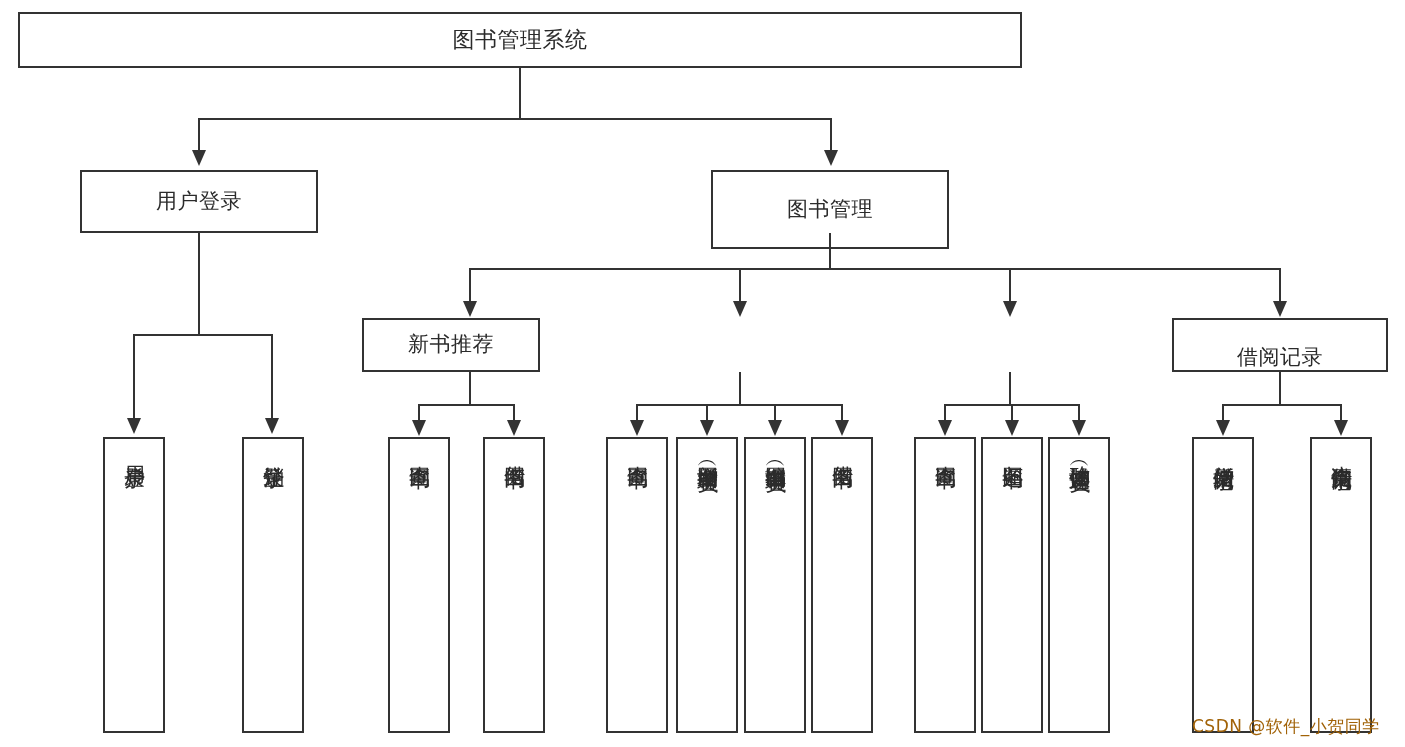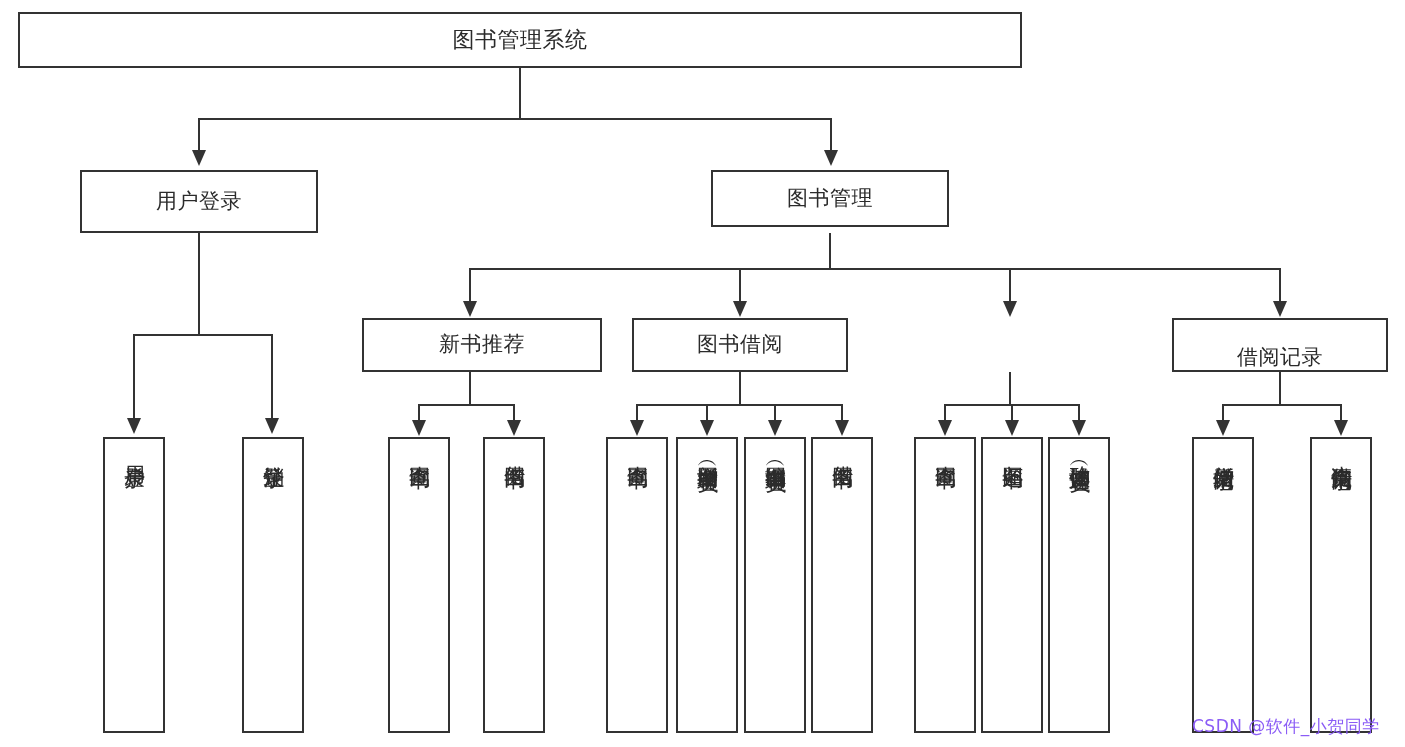--- a/index.html
+++ b/index.html
@@ -59,21 +59,21 @@
     position: absolute;
     width: 0;
     height: 0;
     border-left: 7px solid transparent;
     border-right: 7px solid transparent;
     border-top: 16px solid #333333;
   }
   .watermark {
     position: absolute;
     font-size: 17px;
-    color: #8b5cf6;
+    color: #a16207;
     white-space: nowrap;
     letter-spacing: 0.5px;
   }
 </style>
 </head>
 <body>
 
 <div id="canvas">
 
   <div class="node horiz root" style="left:18px; top:12px; width:1004px; height:56px;">
@@ -85,21 +85,21 @@
   <div class="conn hline" style="left:198px; top:118px; width:634px;"></div>
 
   <div class="conn vline" style="left:198px; top:118px; height:33px;"></div>
   <div class="arrow" style="left:192px; top:150px;"></div>
   <div class="conn vline" style="left:830px; top:118px; height:33px;"></div>
   <div class="arrow" style="left:824px; top:150px;"></div>
 
   <div class="node horiz" style="left:80px; top:170px; width:238px; height:63px;">
     <span>用户登录</span>
   </div>
-  <div class="node horiz" style="left:711px; top:170px; width:238px; height:57px;align-items:center;">
+  <div class="node horiz" style="left:711px; top:170px; width:238px; height:79px;align-items:center;">
     <span>图书管理</span>
   </div>
 
   <div class="conn vline" style="left:198px; top:233px; height:103px;"></div>
   <div class="conn hline" style="left:133px; top:334px; width:140px;"></div>
   <div class="conn vline" style="left:133px; top:334px; height:85px;"></div>
   <div class="arrow" style="left:127px; top:418px;"></div>
   <div class="conn vline" style="left:271px; top:334px; height:85px;"></div>
   <div class="arrow" style="left:265px; top:418px;"></div>
 
@@ -107,25 +107,22 @@
   <div class="conn hline" style="left:469px; top:268px; width:811px;"></div>
   <div class="conn vline" style="left:469px; top:268px; height:34px;"></div>
   <div class="arrow" style="left:463px; top:301px;"></div>
   <div class="conn vline" style="left:739px; top:268px; height:34px;"></div>
   <div class="arrow" style="left:733px; top:301px;"></div>
   <div class="conn vline" style="left:1009px; top:268px; height:34px;"></div>
   <div class="arrow" style="left:1003px; top:301px;"></div>
   <div class="conn vline" style="left:1279px; top:268px; height:34px;"></div>
   <div class="arrow" style="left:1273px; top:301px;"></div>
 
-  <div class="node horiz" style="left:362px; top:318px; width:240px; height:54px;">
+  <div class="node horiz" style="left:362px; top:318px; width:178px; height:54px;">
     <span>新书推荐</span>
-  </div>
-  <div class="node horiz" style="left:632px; top:318px; width:216px; height:54px;">
-    <span>图书借阅</span>
   </div>
   <div class="node horiz" style="left:1172px; top:318px; width:216px; height:54px;align-items:flex-end;">
     <span>借阅记录</span>
   </div>
 
   <div class="conn vline" style="left:469px; top:372px; height:34px;"></div>
   <div class="conn hline" style="left:418px; top:404px; width:96px;"></div>
   <div class="conn vline" style="left:418px; top:404px; height:18px;"></div>
   <div class="arrow" style="left:412px; top:420px;"></div>
   <div class="conn vline" style="left:513px; top:404px; height:18px;"></div>

